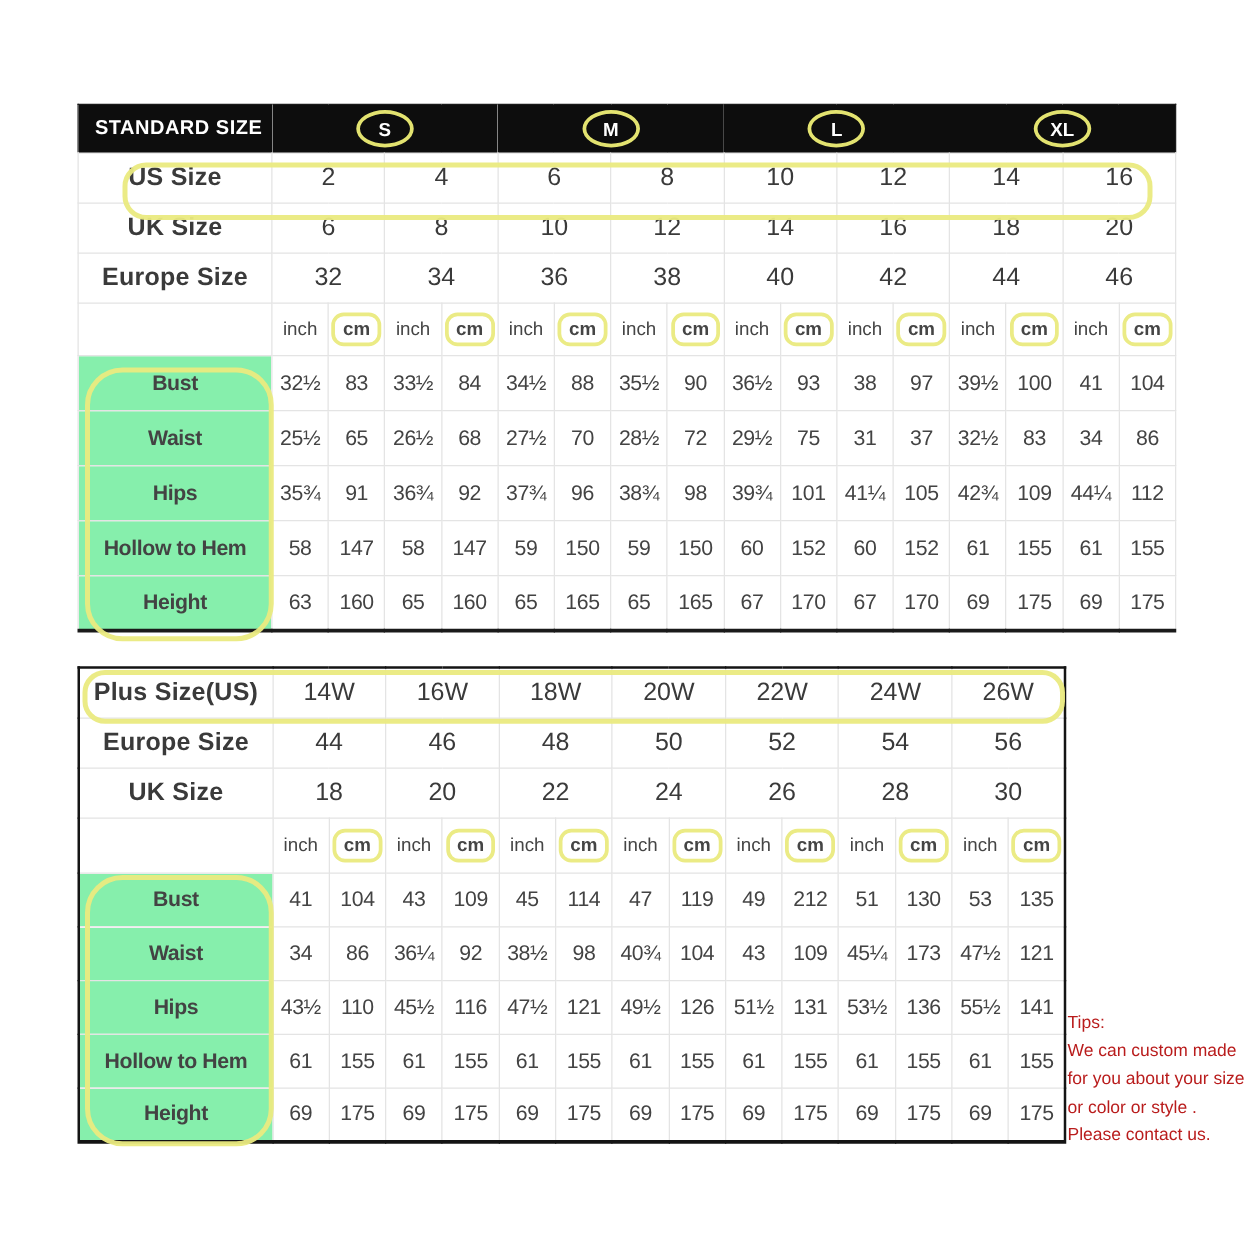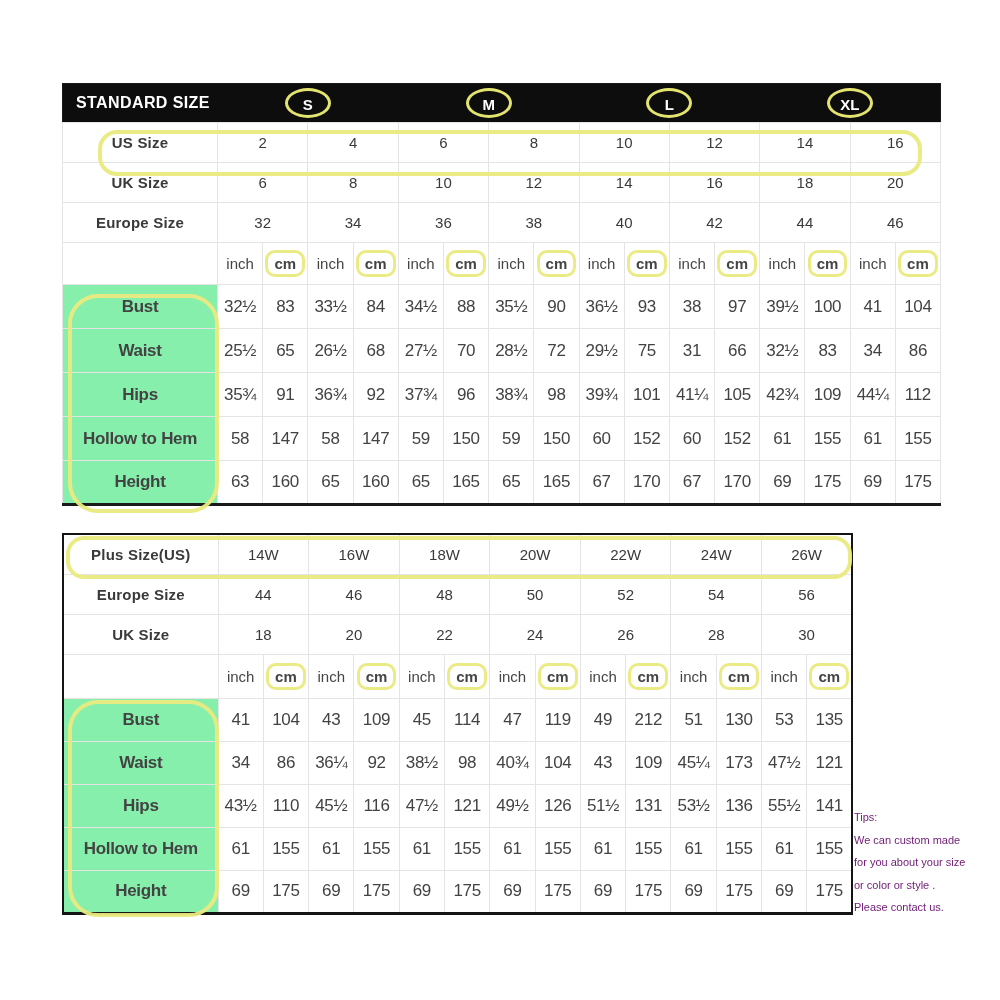--- a/index.html
+++ b/index.html
@@ -24,21 +24,21 @@
   
   tr.hdr{height:39px;padding-left:44px;}
   tr.hdr td{background:#0d0d0d;border:none;}
   .htitle{color:#ffffff;font-weight:bold;font-size:16px;text-align:left;
           padding-left:13px;letter-spacing:0.4px;}
   .circ{display:inline-block;min-width:46px;height:30px;line-height:28px;
         border:3px solid #e3e370;border-radius:50%;color:#fff;
         font-weight:bold;font-size:15px;box-sizing:border-box;padding:0 4px;}
 
   tr.szrow{height:40px;}
-  tr.szrow td{font-size:15px;color:#3a3a3a;}
+  tr.szrow td{font-size:20px;color:#3a3a3a;}
   tr.unitrow{height:42px;}
   .t2 tr.unitrow{height:44px;}
   tr.unitrow td{font-size:15px;color:#454545;}
   tr.bodyrow{height:44px;}
   .t2 tr.bodyrow{height:43px;}
   tr.bodyrow td{font-size:17px;color:#434343;letter-spacing:-0.3px;}
 
   td.label{font-weight:bold;font-size:15px;color:#1e1e1e;letter-spacing:0.2px;}
   td.gray{background:#86efac;}
 
@@ -48,21 +48,21 @@
   
   .ovl{position:absolute;border:4px solid rgba(234,234,128,0.95);
        pointer-events:none;background:transparent;}
   .ovl-usrow{left:98px;top:130px;width:816px;height:38px;border-radius:19px;}
   .ovl-t1labels{left:68px;top:294px;width:143px;height:211px;border-radius:30px;}
   .ovl-plusrow{left:66px;top:536px;width:778px;height:35px;border-radius:18px;}
   .ovl-t2labels{left:68px;top:700px;width:143px;height:209px;border-radius:30px;}
 
   
   .tips{position:absolute;left:854px;top:806px;width:144px;
-        color:#701a75;font-size:11px;line-height:22.5px;}
+        color:#b91c1c;font-size:14px;line-height:22.5px;}
   .tips .tline{white-space:nowrap;}
 </style>
 </head>
 <body>
 
 <div class="page">
 
   <div class="tblwrap t1">
     <table>
       <colgroup>
@@ -157,21 +157,21 @@
             <td>65</td>
             <td>26½</td>
             <td>68</td>
             <td>27½</td>
             <td>70</td>
             <td>28½</td>
             <td>72</td>
             <td>29½</td>
             <td>75</td>
             <td>31</td>
-            <td>66</td>
+            <td>37</td>
             <td>32½</td>
             <td>83</td>
             <td>34</td>
             <td>86</td>
           </tr>
         <tr class="bodyrow">
           <td class="label gray">Hips</td>
         <td>35¾</td>
             <td>91</td>
             <td>36¾</td>

